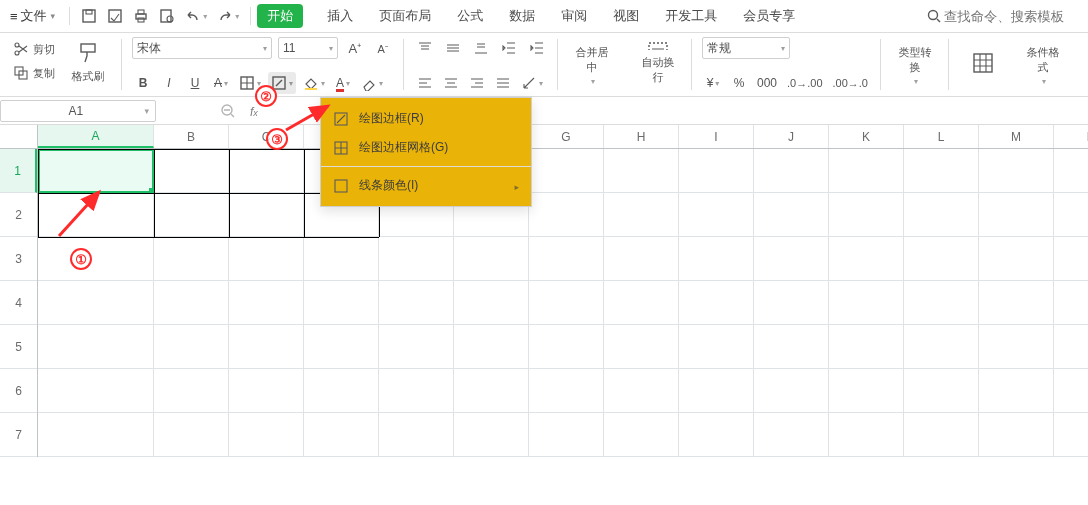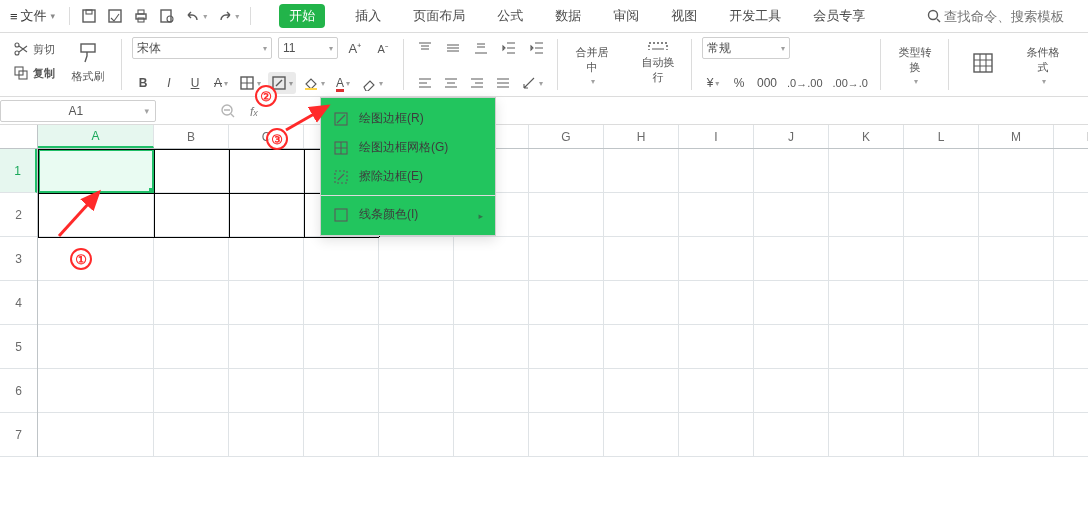--- a/index.html
+++ b/index.html
@@ -17,21 +17,21 @@
     --red:#ff2a2a;
   }
   *{box-sizing:border-box;font-family:"Microsoft YaHei","Segoe UI",Arial,sans-serif;}
   body{margin:0;background:var(--bg);color:var(--text);font-size:12px;width:1088px;overflow:hidden;}
   .menubar{display:flex;align-items:center;height:33px;border-bottom:1px solid var(--border);padding:0 4px;gap:0;}
   .mb-left{display:flex;align-items:center;gap:2px;}
   .menu-btn{display:inline-flex;align-items:center;height:24px;padding:0 4px;color:var(--text);border-radius:3px;}
   .file-btn{font-size:13px;padding:0 6px;gap:4px;}
   .file-btn .chev{font-size:9px;opacity:.6;}
   .mb-sep{width:1px;height:18px;background:var(--border);margin:0 6px;}
-  .tabs{display:flex;align-items:center;gap:28px;margin-left:22px;}
+  .tabs{display:flex;align-items:center;gap:22px;}
   .tab{font-size:13px;color:#4b4b4b;padding:4px 2px;cursor:pointer;}
   .tab.active{color:#fff;background:var(--tab-active);padding:3px 10px;border-radius:4px;}
   .search{margin-left:auto;display:flex;align-items:center;color:var(--muted);gap:0;padding-right:12px;justify-content:space-between;}
   .search input{border:none;outline:none;width:130px;color:var(--muted);}
   
   .ribbon{display:flex;align-items:stretch;height:64px;border-bottom:1px solid var(--border);padding:4px 6px 0 6px;background:var(--bg);}
   .group{display:flex;flex-direction:column;justify-content:space-between;padding:0 10px 2px 10px;position:relative;}
   .group::after{content:"";position:absolute;right:0;top:2px;bottom:6px;width:1px;background:var(--border);} 
   .group:last-child::after{display:none;}
   .grow{display:flex;align-items:center;gap:6px;}
@@ -69,21 +69,21 @@
   .grid .row{display:flex;}
   .grid .cell{width:75px;height:44px;border-right:1px solid var(--grid-line);border-bottom:1px solid var(--grid-line);}
   
   .black-box{position:absolute;pointer-events:none;}
   .black-box div.v{position:absolute;width:1px;background:#000;}
   .black-box div.h{position:absolute;height:1px;background:#000;}
   
   .selA1{position:absolute;left:0;top:0;width:116px;height:44px;border:2px solid var(--sel-border);background:var(--sel-fill);box-sizing:border-box;}
   .selA1::after{content:"";position:absolute;right:-3px;bottom:-3px;width:6px;height:6px;background:var(--sel-border);}
   
-  .dropdown{position:absolute;left:320px;top:97px;width:176px;background:#22c55e;border:1px solid var(--border2);box-shadow:0 4px 12px rgba(0,0,0,.12);padding:6px 0;z-index:50;}
+  .dropdown{position:absolute;left:320px;top:97px;width:212px;background:#eab308;border:1px solid var(--border2);box-shadow:0 4px 12px rgba(0,0,0,.12);padding:6px 0;z-index:50;}
   .dd-item{display:flex;align-items:center;height:29px;padding:0 12px;gap:10px;color:#3d3d3d;cursor:pointer;}
   .dd-item .dd-ico{width:16px;height:16px;display:inline-flex;align-items:center;justify-content:center;}
   .dd-item .sub::after{content:"▸";margin-left:auto;font-size:9px;opacity:.6;}
   .dd-sep{height:1px;background:var(--border);margin:4px 0;}
   
   .anno{position:absolute;z-index:60;pointer-events:none;}
   .circle-num{width:22px;height:22px;border:2.4px solid var(--red);border-radius:50%;display:flex;align-items:center;justify-content:center;color:var(--red);font-weight:700;font-size:13px;background:rgba(255,255,255,.7);}
   .arrow{position:absolute;z-index:59;color:var(--red);}
   .arrow svg{overflow:visible;}
   
@@ -170,21 +170,21 @@
     <div class="grow">
       <div class="pair-col">
         <span class="btn" style="gap:4px;">
           <svg class="svg">
               <circle cx="4" cy="12" r="2" class="stroke-th"></circle>
               <circle cx="4" cy="4" r="2" class="stroke-th"></circle>
               <path d="M6 5l8 6M6 11l8-6" class="stroke-th"></path>
             </svg>
           <span class="small">剪切</span>
         </span>
-        <span class="btn" style="gap:4px;font-weight:bold;">
+        <span class="btn" style="gap:4px;">
           <svg class="svg">
               <rect x="2" y="2" width="8" height="8" class="stroke-th"></rect>
               <rect x="6" y="6" width="8" height="8" class="stroke-th"></rect>
             </svg>
           <span class="small">复制</span>
         </span>
       </div>
       <div class="clip-col">
         <span class="btn big">
           <svg class="svg-lg">
@@ -422,29 +422,20 @@
     <span>绘图边框(R)</span>
   </div>
   <div class="dd-item">
     <span class="dd-ico">
         <svg class="svg">
           <rect x="2" y="2" width="12" height="12" class="stroke-th"></rect>
           <path d="M2 8h12M8 2v12" class="stroke-th"></path>
         </svg>
       </span>
     <span>绘图边框网格(G)</span>
-  </div>
-  <div class="dd-item">
-    <span class="dd-ico">
-        <svg class="svg">
-          <rect x="2" y="2" width="12" height="12" class="stroke-th" stroke-dasharray="2 2"></rect>
-          <path d="M5 11l6-6" class="stroke-th"></path>
-        </svg>
-      </span>
-    <span>擦除边框(E)</span>
   </div>
   <div class="dd-sep"></div>
   <div class="dd-item">
     <span class="dd-ico">
         <svg class="svg">
           <rect x="2" y="2" width="12" height="12" class="stroke-th"></rect>
         </svg>
       </span>
     <span>线条颜色(I)</span>
     <span class="sub" style="margin-left:auto;"></span>

